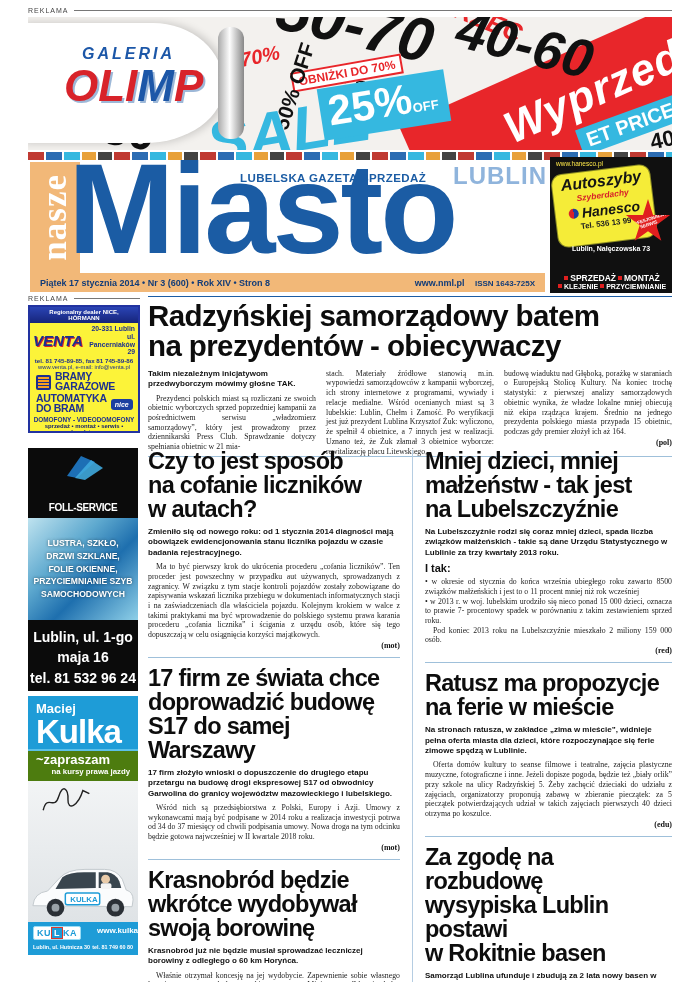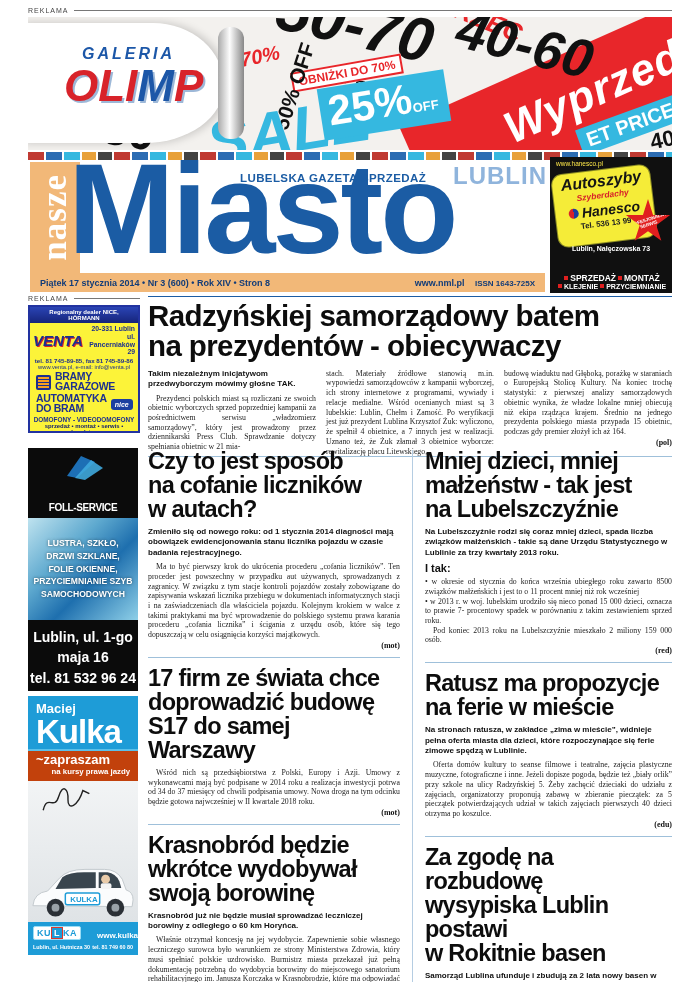--- a/index.html
+++ b/index.html
@@ -87,28 +87,28 @@
   .f-photo{margin-top:5px;height:102px;background:linear-gradient(135deg,#bfe3ef 0%,#5ea9cf 35%,#1e6fae 60%,#8fd0e8 100%);display:flex;align-items:center;justify-content:center;}
   .f-photo span{font-size:8.6px;font-weight:bold;white-space:pre-line;line-height:1.5;text-shadow:0 0 3px rgba(0,0,0,.55);}
   .f-contact{margin-top:7px;font-size:14px;font-weight:bold;white-space:pre-line;line-height:1.45;}
   .f-web{font-size:8.6px;font-weight:bold;color:#2d7fc0;margin-top:1px;}
 
   
   #kulka{left:28px;top:696px;width:110px;height:259px;background:#eceff1;overflow:hidden;display:flex;flex-direction:column;}
   .k-top{background:#1e9cd7;color:#fff;padding:5px 8px 2px 8px;}
   .k-first{font-size:13px;font-weight:bold;}
   .k-last{font-size:33px;font-weight:bold;line-height:.95;letter-spacing:-1px;}
-  .k-tag{background:#c2410c;color:#fff;padding:1px 8px 5px 8px;border-top:2px solid #5cc0e8;}
+  .k-tag{background:#4d7c0f;color:#fff;padding:1px 8px 5px 8px;border-top:2px solid #5cc0e8;}
   .k-tag1{font-size:13px;font-weight:bold;}
   .k-tag2{font-size:7.8px;font-weight:bold;text-align:right;}
   .k-photo{flex:1;position:relative;background:linear-gradient(180deg,#f2f4f5,#dfe3e6);}
   .k-sign{position:absolute;left:12px;top:6px;}
   .k-car{position:absolute;left:1px;bottom:2px;}
   .k-bottom{background:#1e9cd7;color:#fff;padding:4px 5px 5px 5px;}
-  .k-brandrow{display:flex;align-items:flex-end;gap:16px;}
+  .k-brandrow{display:flex;align-items:flex-start;gap:16px;}
   .k-logo{background:#fff;border:1px solid #9adcf5;border-radius:2px;padding:1px 3px;font-size:9px;font-weight:bold;color:#1e9cd7;letter-spacing:.5px;}
   .k-logo .L{background:#1e9cd7;color:#fff;padding:0 2px;border:1px solid #e0372a;}
   .k-web{font-size:8px;font-weight:bold;}
   .k-addr{display:flex;justify-content:space-between;font-size:5.4px;font-weight:bold;margin-top:4px;}
 
   
   #mainart{left:148px;top:296px;width:524px;border-top:1px solid #1b5ca4;}
   h1{font-size:29.5px;line-height:1.03;letter-spacing:-.6px;margin:4px 0 7px 0;color:#0d0d0d;white-space:pre-line;font-weight:bold;}
   .leadrow{display:flex;gap:10px;border-bottom:1px solid #9fc0da;}
   .leadcol{width:168px;}
@@ -313,20 +313,21 @@
 na cofanie liczników
 w autach?</h2>
       <p class="artlead">Zmieniło się od nowego roku: od 1 stycznia 2014 diagności mają obowiązek ewidencjonowania stanu licznika pojazdu w czasie badania rejestracyjnego.</p>
       <p class="bodytxt indent">Ma to być pierwszy krok do ukrócenia procederu „cofania liczników”. Ten proceder jest powszechny w przypadku aut używanych, sprowadzanych z zagranicy. W związku z tym stacje kontroli pojazdów zostały zobowiązane do zapisywania wskazań licznika przebiegu w dokumentach informatycznych stacji i na zaświadczeniach dla właściciela pojazdu. Kolejnym krokiem w walce z takimi praktykami ma być wprowadzenie do polskiego systemu prawa karania procederu „cofania licznika” i ścigania z urzędu osób, które się tego dopuszczają w celu osiągnięcia korzyści majątkowych.</p>
       <div class="byline">(mot)</div>
     </div>
     <div class="art">
       <h2>17 firm ze świata chce
 doprowadzić budowę
 S17 do samej Warszawy</h2>
+      <p class="artlead">17 firm złożyło wnioski o dopuszczenie do drugiego etapu przetargu na budowę drogi ekspresowej S17 od obwodnicy Garwolina do granicy województw mazowieckiego i lubelskiego.</p>
       <p class="bodytxt indent">Wśród nich są przedsiębiorstwa z Polski, Europy i Azji. Umowy z wykonawcami mają być podpisane w 2014 roku a realizacja inwestycji potrwa od 34 do 37 miesięcy od chwili podpisania umowy. Nowa droga na tym odcinku będzie gotowa najwcześniej w II kwartale 2018 roku.</p>
       <div class="byline">(mot)</div>
     </div>
     <div class="art last">
       <h2>Krasnobród będzie
 wkrótce wydobywał
 swoją borowinę</h2>
       <p class="artlead">Krasnobród już nie będzie musiał sprowadzać leczniczej borowiny z odległego o 60 km Horyńca.</p>
       <p class="bodytxt indent">Właśnie otrzymał koncesję na jej wydobycie. Zapewnienie sobie własnego leczniczego surowca było warunkiem ze strony Ministerstwa Zdrowia, który musi spełniać polskie uzdrowisko. Burmistrz miasta przekazał już pełną dokumentację potrzebną do wydobycia borowiny do miejscowego sanatorium rehabilitacyjnego im. Janusza Korczaka w Krasnobrodzie, które ma odpowiadać za jej pozyskiwanie. Jeśli pogoda pozwoli wydobywanie surowca rozpocznie się jeszcze w marcu. Według szacunków uzdrowisku wystarczy ok. 5 ton borowiny na rok. Borowina wykorzystywana w Krasnobrodzie jest leczniczym surowcem naturalnym, który powstał przy butwieniu roślin. W jej skład wchodzą głównie substancje organiczne, które są dobrze absorbowane przez organizm. Brunatna maź okazuje się zbawienna dla osób cierpiących na reumatyzm, choroby kręgosłupa i pacjentów leczących złamania oraz kontuzje.</p>
 

